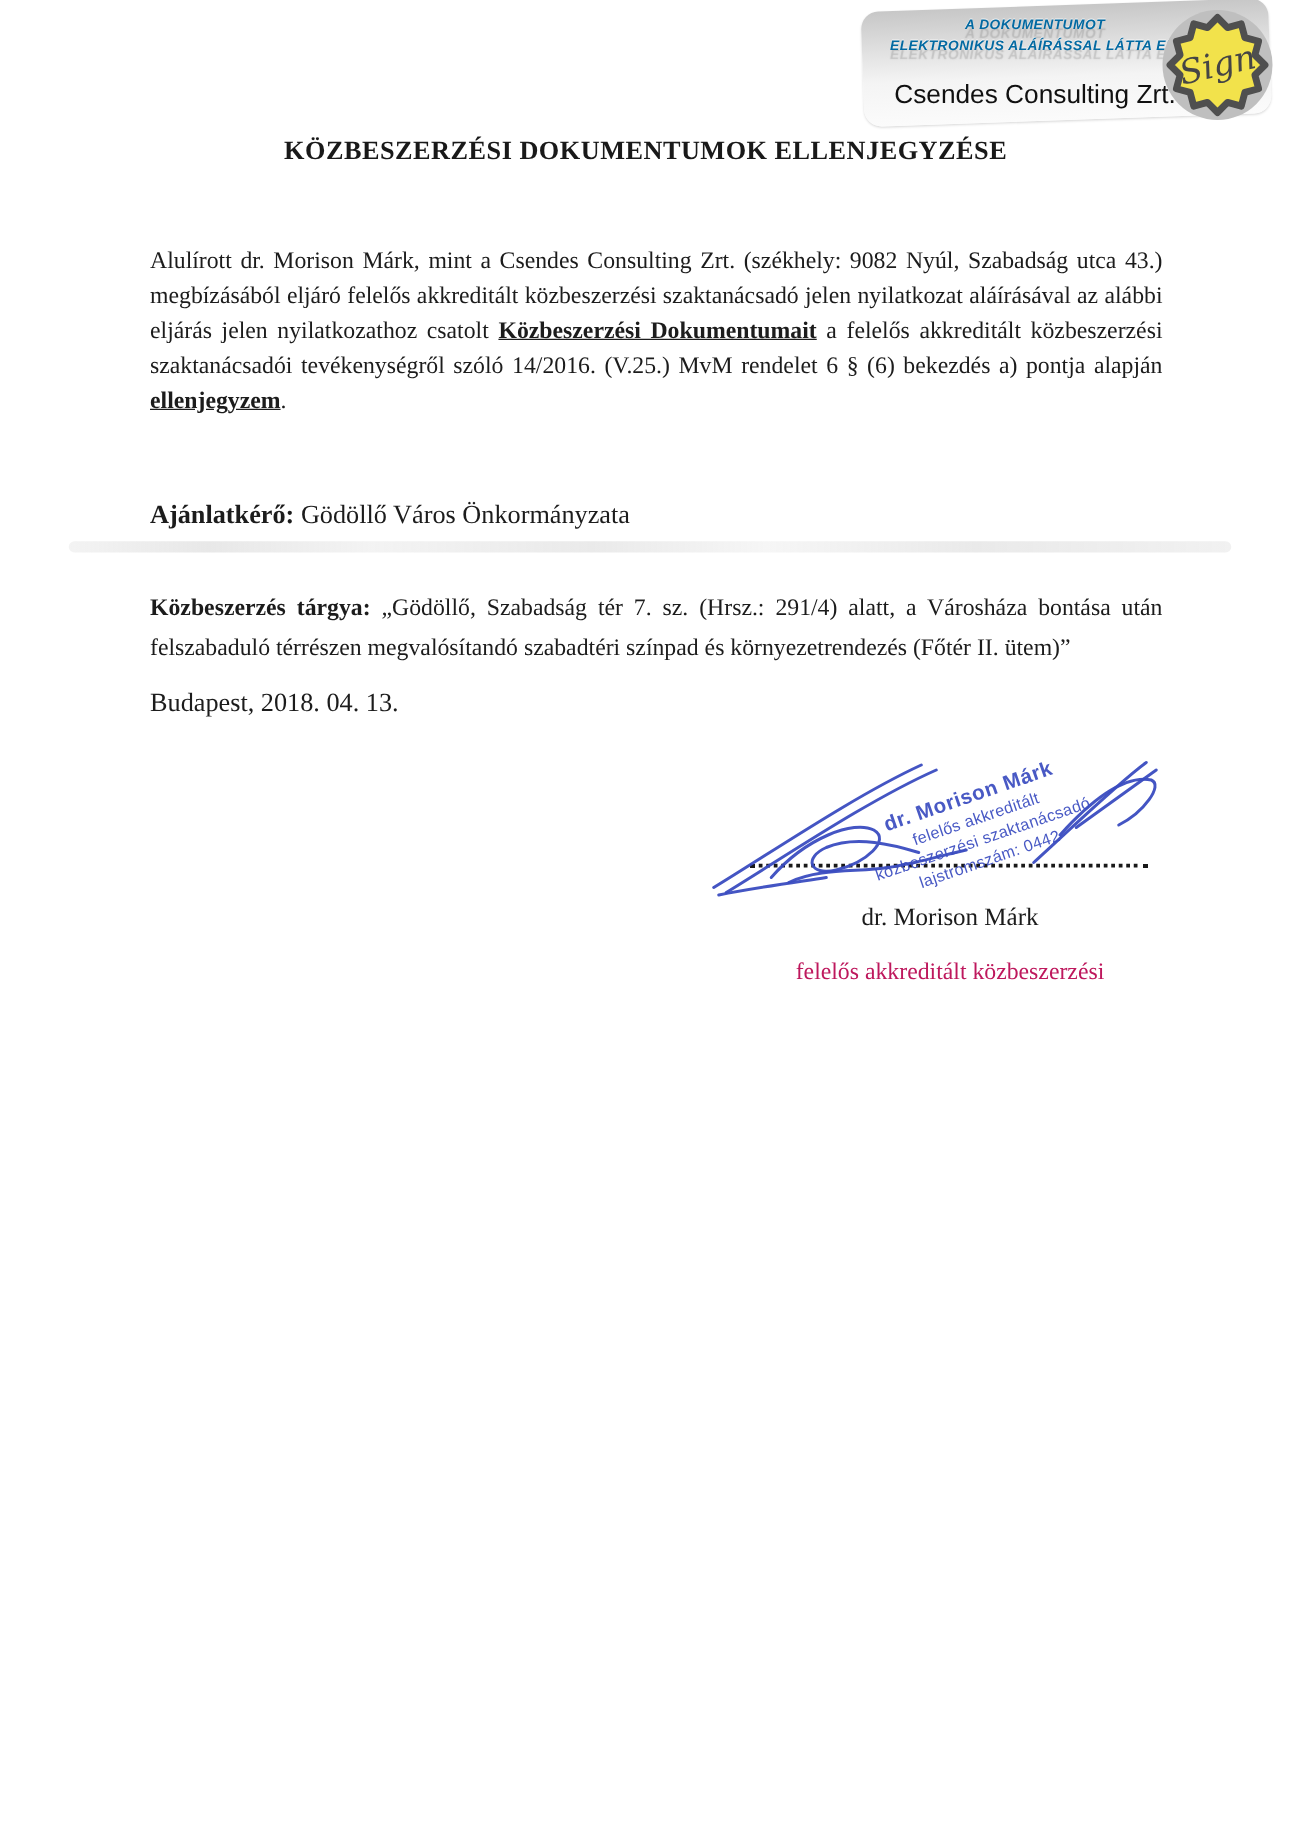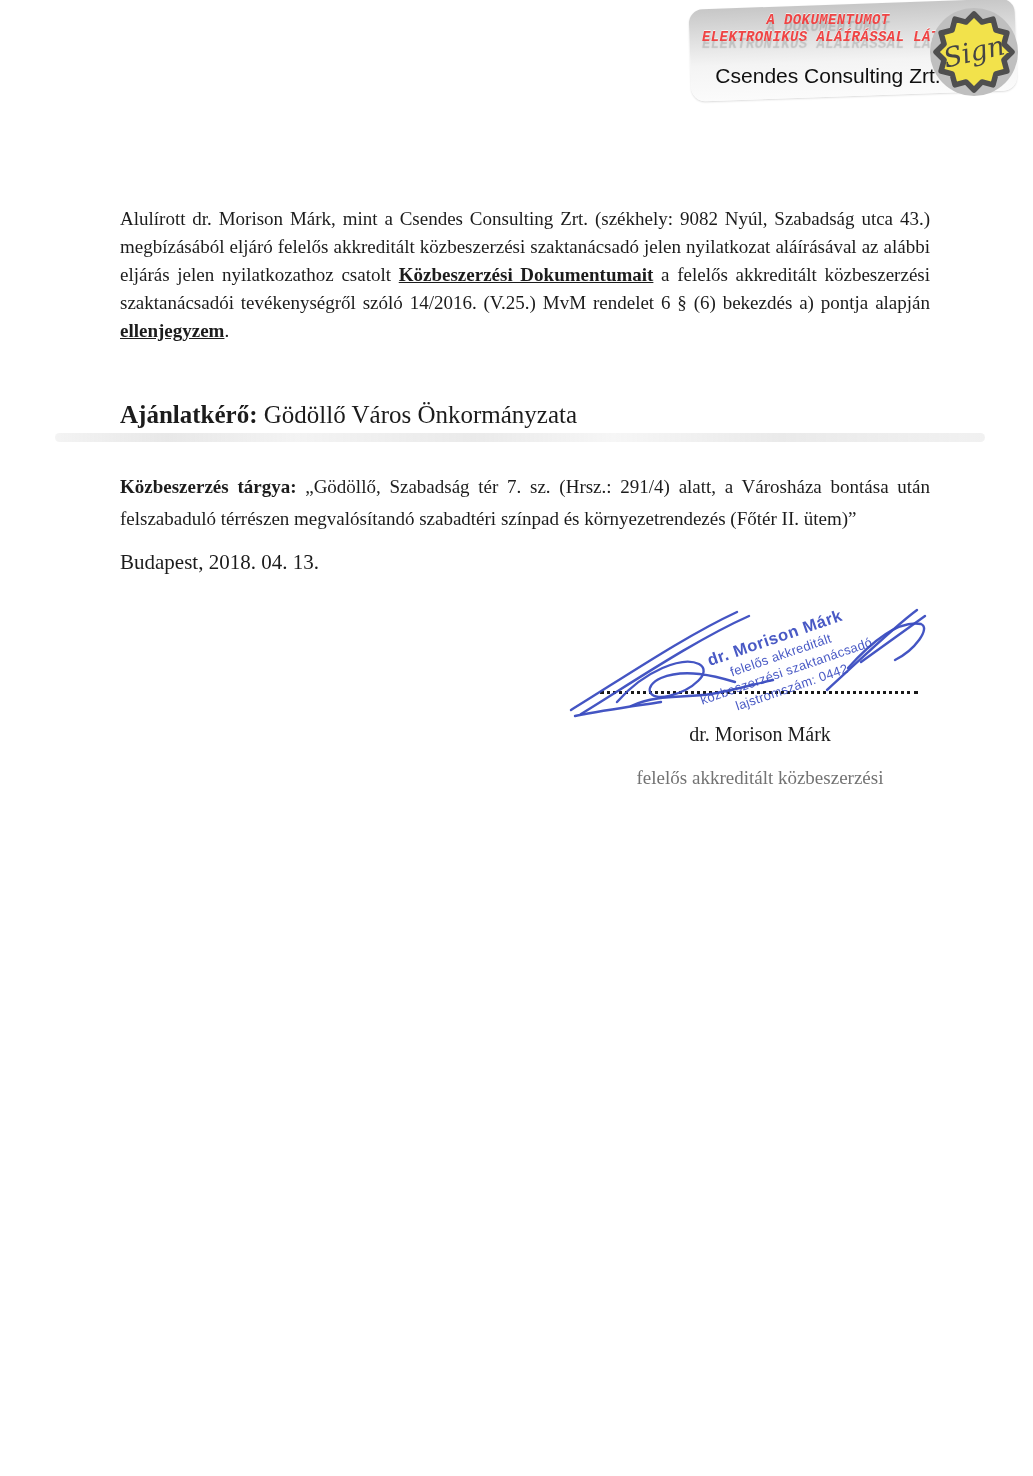--- a/index.html
+++ b/index.html
@@ -13,24 +13,24 @@
   
   .badge{position:absolute;left:690px;top:4px;width:326px;height:92px;}
   .badge-bg{
     position:absolute;inset:0;border-radius:14px;
     transform:rotate(-2deg);
     background:linear-gradient(180deg,#c7c7c7 0%,#e3e3e3 38%,#f4f4f4 62%,#fbfbfb 100%);
     box-shadow:0 1px 2px rgba(0,0,0,0.15);
   }
   .badge-textcol{position:absolute;left:12px;top:8px;width:252px;text-align:center;}
   .badge-line{
-    font-family:Liberation Mono, monospace;
+    font-family:Liberation Sans, sans-serif;
     font-weight:bold;font-style:italic;
-    font-size:14px;line-height:17px;letter-spacing:.4px;
-    color:#ef4444;
+    font-size:11px;line-height:17px;letter-spacing:.4px;
+    color:#0369a1;
     text-shadow:0 -1px 0 rgba(255,255,255,.7), 0 7px 1px rgba(100,100,100,.28);
     white-space:nowrap;
   }
   .badge-company{
     position:absolute;left:8px;top:60px;width:260px;
     font-family:"Liberation Sans",sans-serif;
     font-size:21px;color:#101010;white-space:nowrap;text-align:center;
   }
   .seal{position:absolute;right:-4px;top:2px;width:92px;height:92px;}
   .seal-fill{fill:var(--seal,#f2e24b);}
@@ -40,23 +40,23 @@
 
   
   .doc-title{
     position:absolute;top:108px;left:0;width:100%;text-align:center;
     font-weight:bold;font-size:21px;letter-spacing:.4px;color:#191919;
   }
   .body-text{
     position:absolute;left:120px;width:810px;
     font-size:19px;line-height:28px;text-align:justify;
   }
-  .intro{top:186px;}
+  .intro{top:176px;}
   .bu{font-weight:bold;text-decoration:underline;}
-  .authority{top:376px;text-align:left;font-size:25px;}
+  .authority{top:376px;text-align:left;font-size:21px;}
   .subject{top:452px;line-height:32px;}
   .bold-label{font-weight:bold;}
   .date-line{position:absolute;left:120px;top:550px;font-size:21px;}
 
   
   .scan-band{
     position:absolute;left:55px;top:433px;width:930px;height:9px;
     background:linear-gradient(90deg,
       rgba(140,140,140,.10),rgba(150,150,150,.22) 12%,rgba(140,140,140,.10) 26%,
       rgba(150,150,150,.20) 45%,rgba(140,140,140,.08) 60%,
@@ -75,41 +75,42 @@
   .stamp{
     position:absolute;left:100px;top:28px;width:236px;z-index:4;
     transform:rotate(-19deg);
     color:var(--ink,#2d46c8);text-align:center;
     font-family:"Liberation Sans",sans-serif;opacity:.92;
   }
   .stamp-l1{font-size:16.5px;font-weight:bold;letter-spacing:.6px;line-height:20px;}
   .stamp-l2,.stamp-l3,.stamp-l4{font-size:13px;line-height:17px;letter-spacing:.3px;}
   .sig-names{position:absolute;left:5px;top:114px;width:380px;text-align:center;z-index:2;}
   .printed-name{font-size:20px;line-height:44px;color:#1c1c1c;}
-  .role-line{font-size:19px;line-height:44px;color:#737373;}
+  .role-line{font-size:19px;line-height:44px;color:#be185d;}
 </style>
 </head>
 <body>
 
 <div class="page">
 
   <div class="badge">
     <div class="badge-bg"></div>
     <div class="badge-textcol">
       <div class="badge-line">A DOKUMENTUMOT</div>
       <div class="badge-line">ELEKTRONIKUS ALÁÍRÁSSAL LÁTTA EL:</div>
     </div>
     <div class="badge-company">Csendes Consulting Zrt.</div>
     <svg class="seal" viewBox="0 0 92 92">
       <circle cx="46" cy="46" r="44" fill="#bfbfbf"></circle>
       <polygon class="seal-fill" stroke="#4f4f4f" stroke-width="5.5" stroke-linejoin="round" points="84,46 75.9,54 78.9,65 67.9,67.9 65,78.9 54,75.9 46,84 38,75.9 27,78.9 24.1,67.9 13.1,65 16.1,54 8,46 16.1,38 13.1,27 24.1,24.1 27,13.1 38,16.1 46,8 54,16.1 65,13.1 67.9,24.1 78.9,27 75.9,38"></polygon>
       <text class="seal-script" x="46" y="55" text-anchor="middle" transform="rotate(-13 46 46)">Sign</text>
     </svg>
   </div>
 
+  <div class="doc-title">KÖZBESZERZÉSI DOKUMENTUMOK ELLENJEGYZÉSE</div>
 
   <p class="body-text intro"><span>Alulírott dr. Morison Márk, mint a Csendes Consulting Zrt. (székhely: 9082 Nyúl, Szabadság utca 43.) megbízásából eljáró felelős akkreditált közbeszerzési szaktanácsadó jelen nyilatkozat aláírásával az alábbi eljárás jelen nyilatkozathoz csatolt </span><span class="bu">Közbeszerzési Dokumentumait</span><span> a felelős akkreditált közbeszerzési szaktanácsadói tevékenységről szóló 14/2016. (V.25.) MvM rendelet 6 § (6) bekezdés a) pontja alapján </span><span class="bu">ellenjegyzem</span><span>.</span></p>
 
   <p class="body-text authority"><span class="bold-label">Ajánlatkérő:</span><span> Gödöllő Város Önkormányzata</span></p>
 
   <div class="scan-band"></div>
 
   <p class="body-text subject"><span class="bold-label">Közbeszerzés tárgya:</span><span> „Gödöllő, Szabadság tér 7. sz. (Hrsz.: 291/4) alatt, a Városháza bontása után felszabaduló térrészen megvalósítandó szabadtéri színpad és környezetrendezés (Főtér II. ütem)”</span></p>
 
   <div class="date-line">Budapest, 2018. 04. 13.</div>

